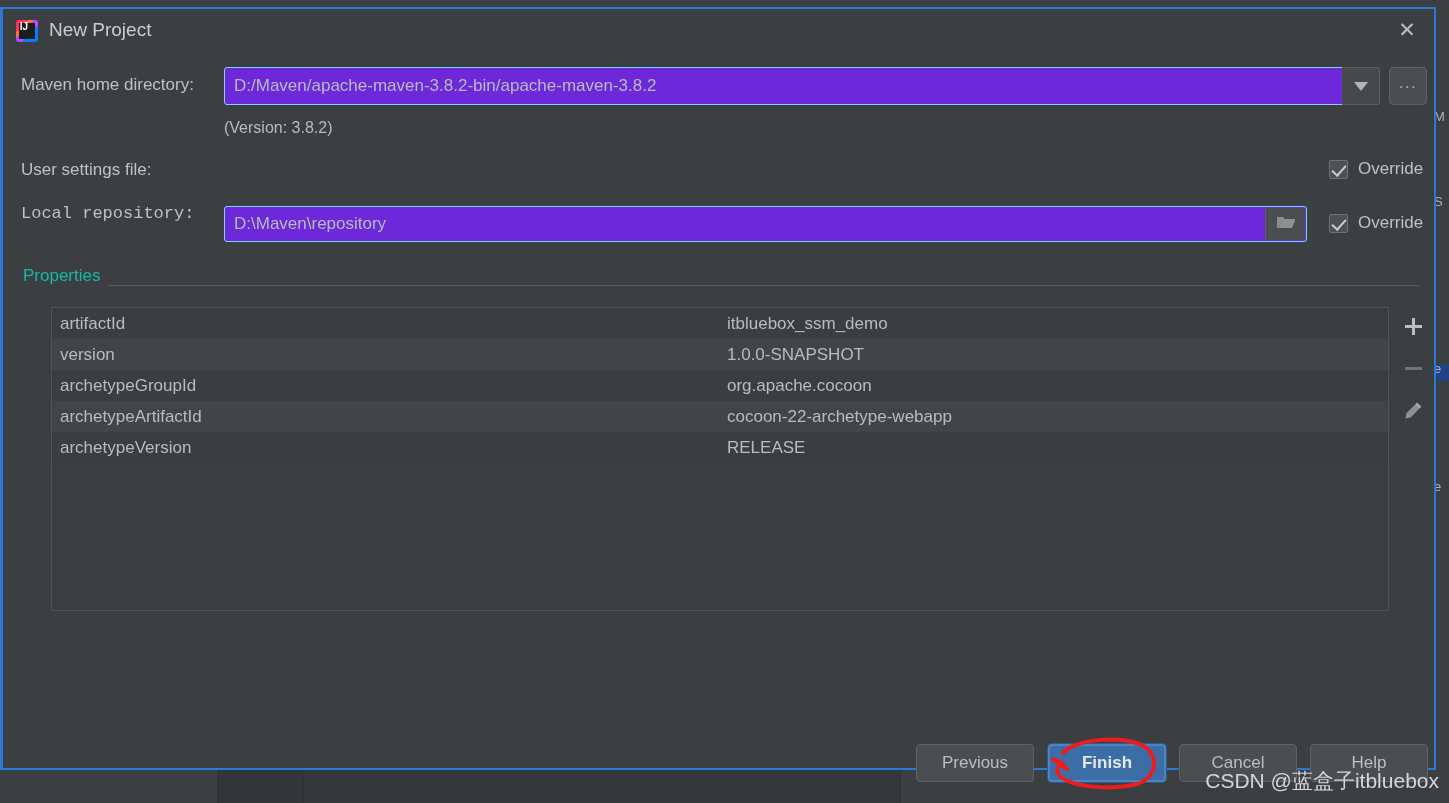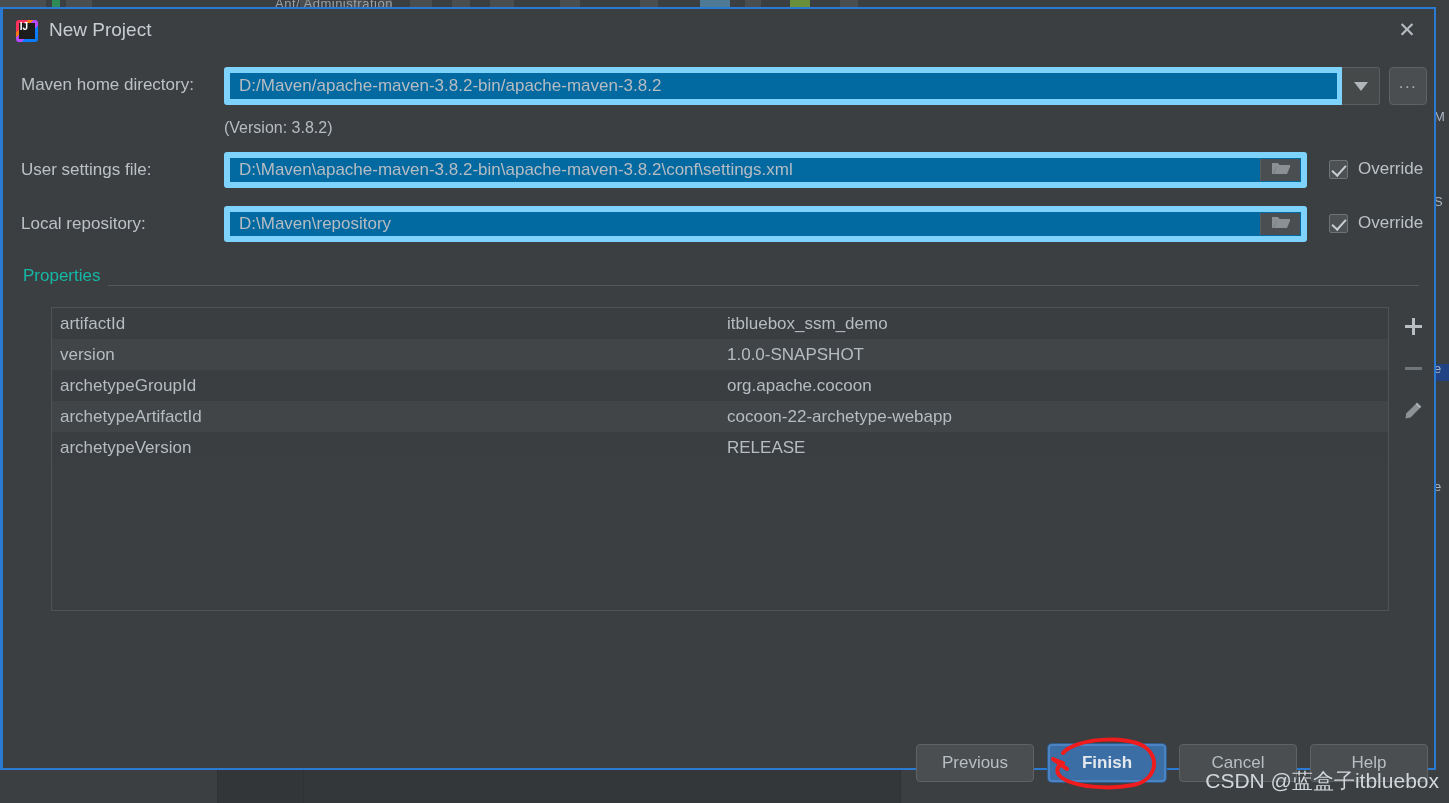--- a/index.html
+++ b/index.html
@@ -86,22 +86,22 @@
     width: 34px; height: 28px; line-height: 28px; text-align: center;
     font-size: 21px; color: #b6bcc2; cursor: pointer;
   }
 
   
   .form-label {
     position: absolute; font-size: 17px; color: #bcc1c6; white-space: nowrap;
   }
   .text-field {
     position: absolute;
-    background: #0369a1;
-    border: 6px solid #7dd3fc;
+    background: #6d28d9;
+    border: 1px solid #7dd3fc;
     border-radius: 3px;
     color: #b6bcc2;
     font-size: 17px;
     display: flex; align-items: center;
   }
   .text-field .val {
     padding-left: 9px; white-space: nowrap; overflow: hidden;
   }
   .field-inline-btn {
     position: absolute; right: 1px; top: 1px; bottom: 1px; width: 40px;
@@ -207,38 +207,20 @@
     position: absolute; right: 10px; bottom: 8px;
     font-size: 21px; color: #d2d7db; white-space: nowrap;
     font-family: "Liberation Sans", sans-serif;
   }
 </style>
 </head>
 <body>
 
 <div id="bg-ide">
 
-  <div id="bg-top-strip">
-    <div class="chip" style="left:0px;width:46px;"></div>
-    <div class="chip" style="left:52px;width:8px;background:#2e8b57;"></div>
-    <div class="chip" style="left:66px;width:26px;"></div>
-    <div class="chip" style="left:300px;width:14px;"></div>
-    <div class="chip" style="left:346px;width:20px;"></div>
-    <div class="chip" style="left:380px;width:12px;"></div>
-    <div class="chip" style="left:410px;width:22px;"></div>
-    <div class="chip" style="left:452px;width:18px;"></div>
-    <div class="chip" style="left:490px;width:24px;"></div>
-    <div class="chip" style="left:560px;width:20px;"></div>
-    <div class="chip" style="left:640px;width:18px;"></div>
-    <div class="chip" style="left:700px;width:30px;background:#4f7a96;"></div>
-    <div class="chip" style="left:745px;width:16px;"></div>
-    <div class="chip" style="left:790px;width:20px;background:#6a8f3a;"></div>
-    <div class="chip" style="left:840px;width:18px;"></div>
-    <div class="bgtext">Ant/ Administration</div>
-  </div>
 
   <div id="bg-right-strip">
     <div class="rsel" style="top:355px;"></div>
     <div class="rtext" style="top:100px;">M</div>
     <div class="rtext" style="top:185px;">S</div>
     <div class="rtext" style="top:352px;">e</div>
     <div class="rtext" style="top:470px;">e</div>
   </div>
 
   <div id="bg-bottom-bar">
@@ -271,38 +253,27 @@
           <polygon points="0,0 14,0 7,9" fill="#b0b5ba"></polygon>
         </svg>
     </span>
   </div>
   <div class="ellipsis-btn" style="left:1386px; top:58px; width:38px; height:38px;">...</div>
 
   <div class="version-note" style="left:221px; top:110px;">(Version: 3.8.2)</div>
 
   <div class="form-label" style="left:18px; top:151px;">User settings file:</div>
 
-  <div class="text-field" style="left:221px; top:143px; width:1083px; height:36px;">
-    <div class="val" style="max-width:1030px;">D:\Maven\apache-maven-3.8.2-bin\apache-maven-3.8.2\conf\settings.xml</div>
-    <div class="field-inline-btn">
-      <span>
-        <svg width="20" height="16" viewBox="0 0 20 16">
-          <path d="M1 3 h6 l1.6 2 H19 v2 H5.6 L2.4 14 H1 Z" fill="#8a9094"></path>
-          <path d="M5.6 7 H19 l-3 7 H2.6 Z" fill="#8a9094"></path>
-        </svg>
-      </span>
-    </div>
-  </div>
 
   <div class="cb-wrap" style="left:1326px; top:150px;">
     <div class="cb-box checked"></div>
     <div class="cb-label">Override</div>
   </div>
 
-  <div class="form-label" style="left:18px; top:205px;">Local repository:</div>
+  <div class="form-label" style="left:18px; top:195px;font-family:Liberation Mono, monospace;">Local repository:</div>
 
   <div class="text-field" style="left:221px; top:197px; width:1083px; height:36px;">
     <div class="val" style="max-width:1030px;text-align:center;">D:\Maven\repository</div>
     <div class="field-inline-btn">
       <span>
         <svg width="20" height="16" viewBox="0 0 20 16">
           <path d="M1 3 h6 l1.6 2 H19 v2 H5.6 L2.4 14 H1 Z" fill="#8a9094"></path>
           <path d="M5.6 7 H19 l-3 7 H2.6 Z" fill="#8a9094"></path>
         </svg>
       </span>

